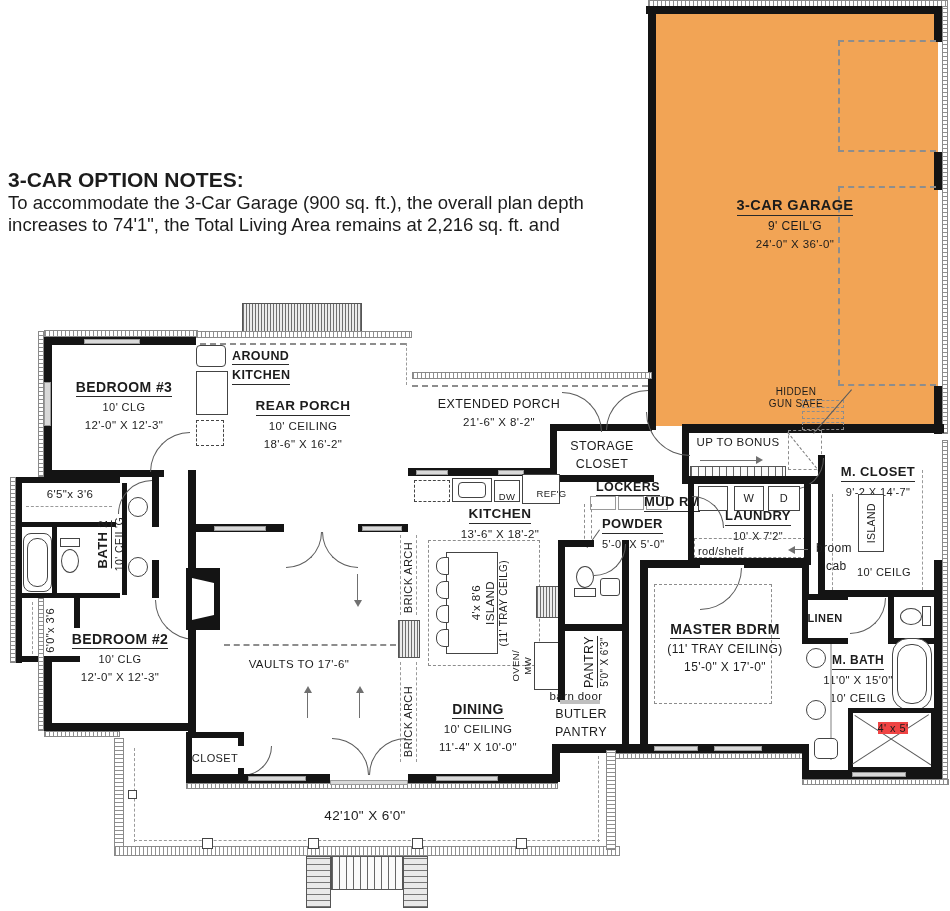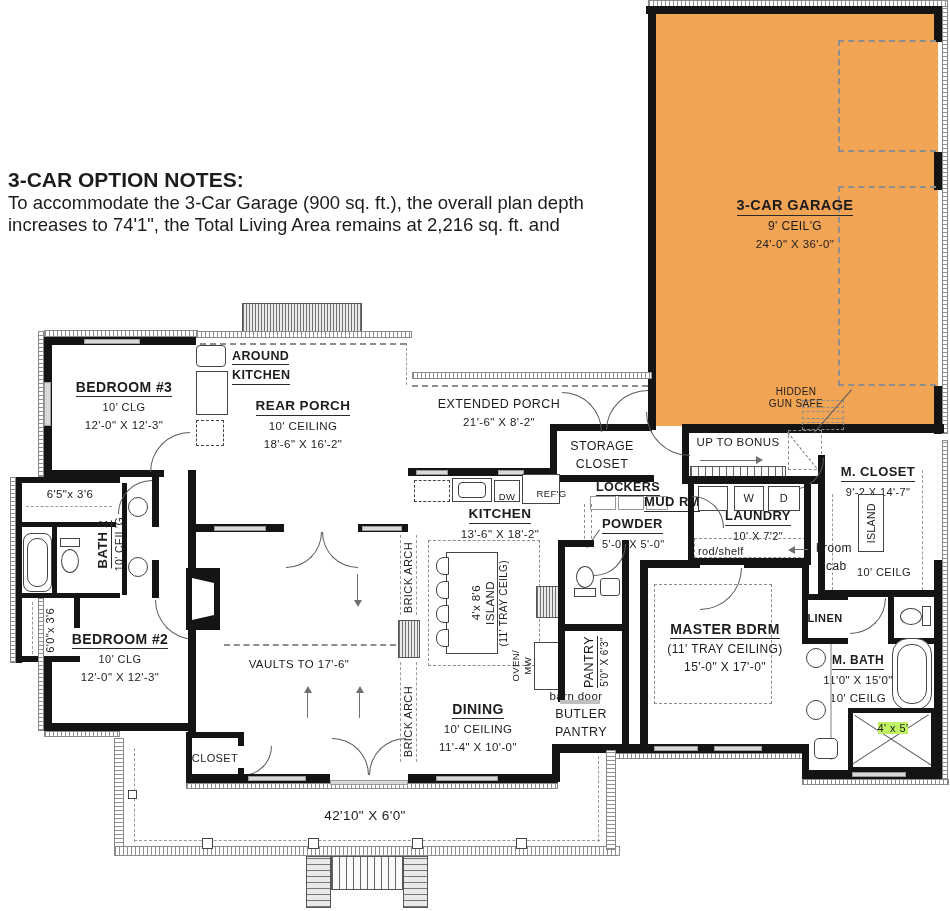--- a/index.html
+++ b/index.html
@@ -391,21 +391,21 @@
   <div class="box" style="left:897px;top:644px;width:30px;height:60px;border-radius:14px;border-width:1px;"></div>
   <div class="lwall" style="left:830px;top:644px;width:2px;height:116px;"></div>
   <div class="circle" style="left:806px;top:648px;width:20px;height:20px;"></div>
   <div class="circle" style="left:806px;top:700px;width:20px;height:20px;"></div>
   <div class="box" style="left:814px;top:738px;width:24px;height:21px;border-radius:5px;"></div>
 
   <div class="abs" style="left:848px;top:708px;width:88px;height:64px;border:5px solid #141414;box-sizing:border-box;background:#fff;"></div>
   <div class="diag" style="left:855px;top:715px;width:91px;transform:rotate(33deg);"></div>
   <div class="diag" style="left:929px;top:715px;width:91px;transform:rotate(147deg);"></div>
   <div class="label" style="left:870px;top:718px;width:46px;background:transparent;">
-    <span style="font-size:11px;background:#bef264;">4' x 5'</span>
+    <span style="font-size:11px;background:#ef4444;">4' x 5'</span>
   </div>
   <div class="wall" style="left:934px;top:560px;width:8px;height:218px;"></div>
   <div class="hbv" style="left:942px;top:440px;width:6px;height:340px;"></div>
   <div class="wall" style="left:802px;top:770px;width:140px;height:9px;"></div>
   <div class="hb" style="left:802px;top:779px;width:147px;height:6px;"></div>
   <div class="win" style="left:852px;top:772px;width:54px;height:5px;"></div>
   <div class="wall" style="left:802px;top:744px;width:7px;height:32px;"></div>
 
   <div class="hbv" style="left:114px;top:738px;width:10px;height:118px;"></div>
   <div class="hb" style="left:114px;top:846px;width:506px;height:10px;"></div>

